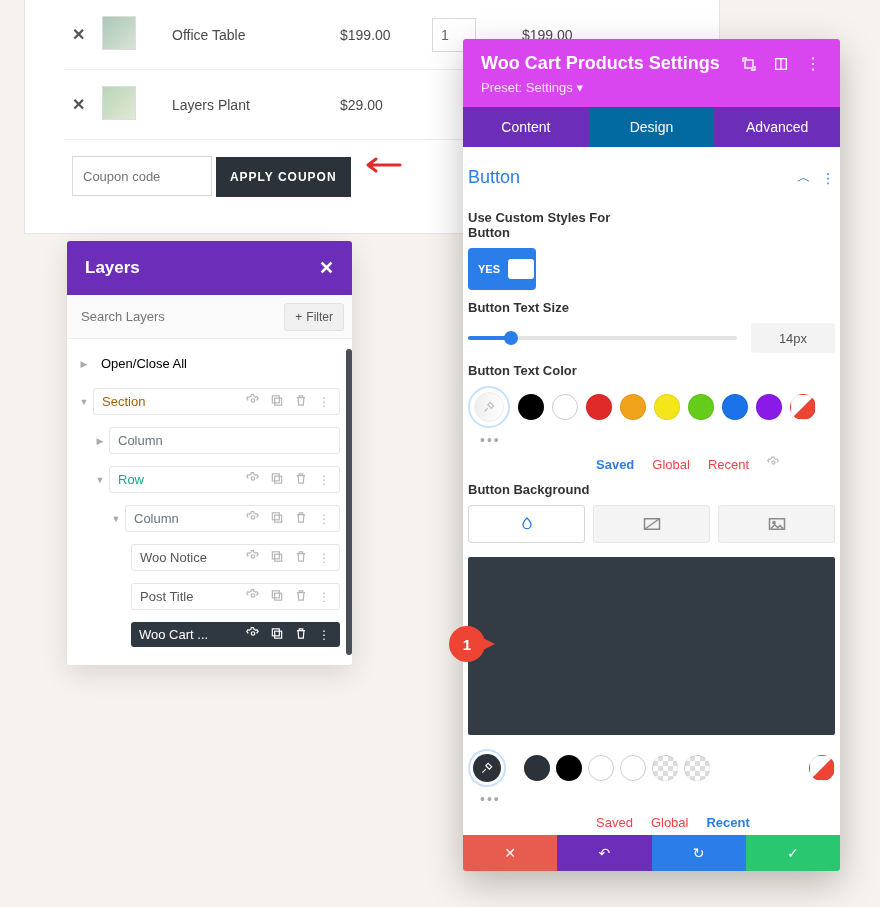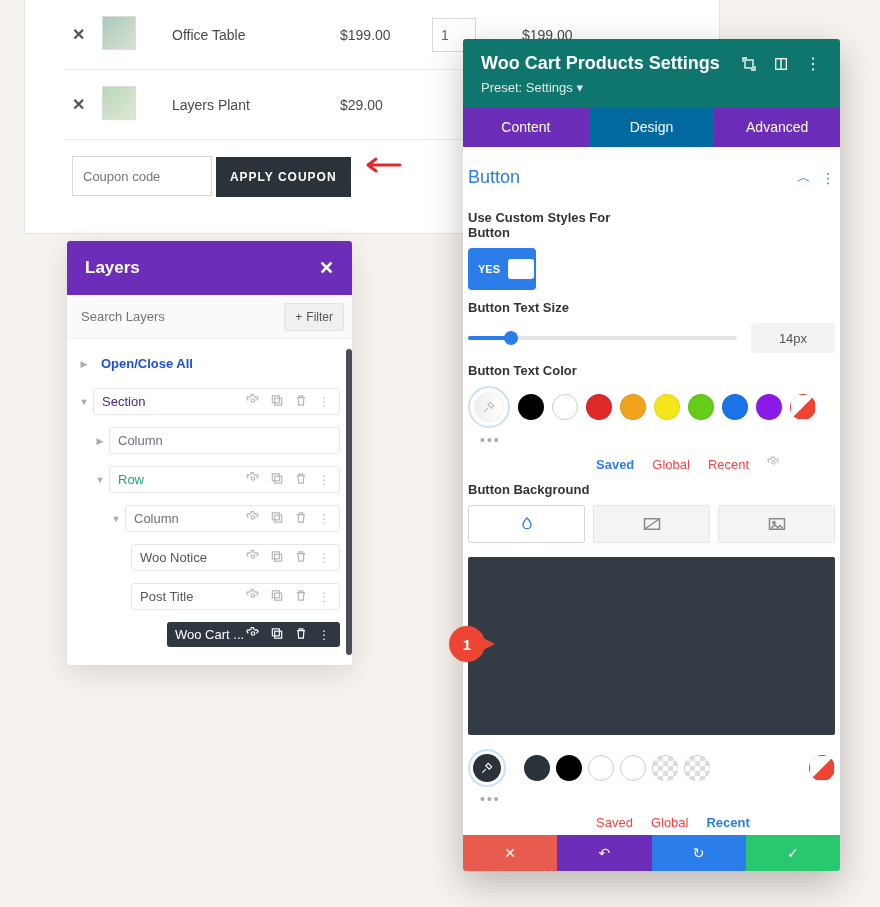--- a/index.html
+++ b/index.html
@@ -22,34 +22,34 @@
   .layers-header { background:#6c2eb9; color:#fff; height:54px; display:flex; align-items:center; justify-content:space-between; padding:0 18px; font-size:17px; font-weight:600; }
   .layers-close { font-size:18px; cursor:pointer; }
   .layers-search-row { display:flex; align-items:center; padding:6px 8px; background:#fafafa; border-bottom:1px solid #eee; }
   .layers-search { flex:1; border:none; background:transparent; padding:8px 6px; font-size:13px; color:#888; outline:none; }
   .filter-btn { background:#f0f0f0; border:1px solid #e2e2e2; border-radius:3px; padding:6px 10px; font-size:12px; color:#555; cursor:pointer; display:flex; align-items:center; gap:4px; }
   .layers-body { position:relative; padding:6px 0 12px 0; }
   .layers-body::after { content:""; position:absolute; right:0; top:10px; bottom:10px; width:6px; background:#4a4f57; border-radius:3px; }
   .tree-row { display:flex; align-items:center; font-size:13px; color:#6b7280; padding:6px 12px 6px 10px; cursor:pointer; position:relative; }
   .tree-row .caret { width:14px; text-align:center; color:#aaa; font-size:9px; margin-right:2px; }
   .tree-label { flex:1; padding:5px 8px; border-radius:3px; font-size:13px; }
-  .lvl0 .tree-label { color:#1d4ed8;font-weight:bold; }
+  .lvl0 .tree-label { color:#000000; }
   .pill { border:1px solid #e6e6e6; background:#fff; }
-  .section-color { color:#4c1d95; }
+  .section-color { color:#a16207; }
   .row-color { color:#1aa68a; }
   .column-color { color:#6b7280; }
   .module-color { color:#555; }
   .selected .tree-label { background:#2f3740; color:#fff; border-color:#2f3740; }
   .row-icons { position:absolute; right:22px; top:50%; transform:translateY(-50%); display:flex; gap:10px; color:#b5b5b5; font-size:12px; align-items:center; }
   .selected .row-icons { color:#fff; }
   .row-icons span { cursor:pointer; }
 
   
   .settings-panel { position:absolute; left:463px; top:39px; width:377px; background:#fff; box-shadow:0 12px 36px rgba(0,0,0,0.25); border-radius:3px; overflow:hidden; }
-  .settings-header { background:#0f766e; color:#fff; padding:14px 18px 12px; }
+  .settings-header { background:#d946ef; color:#fff; padding:14px 18px 12px; }
   .settings-title-row { display:flex; align-items:center; gap:14px; }
   .settings-title-row h3 { font-size:18px; font-weight:700; flex:1; }
   .hdr-icon { width:18px; height:18px; display:flex; align-items:center; justify-content:center; cursor:pointer; color:#fff; }
   .preset-row { font-size:13px; opacity:.85; margin-top:6px; cursor:pointer; }
   .tabs { display:flex; background:#6c2eb9; }
   .tab { flex:1; text-align:center; padding:12px 0; color:#fff; font-size:14px; cursor:pointer; }
   .tab.active { background:#0369a1; font-weight:500; }
   .panel-body { padding:14px 5px 10px; max-height:688px; position:relative; }
   .section-head { display:flex; align-items:center; justify-content:space-between; color:#2b7de9; font-size:18px; font-weight:400; padding:6px 0 12px; }
   .section-head .head-icons { display:flex; gap:10px; align-items:center; color:#2b7de9; font-size:14px; }
@@ -244,21 +244,21 @@
               <rect x="8" y="8" width="12" height="12"></rect>
               <rect x="4" y="4" width="12" height="12"></rect>
             </svg></span>
         <span><svg class="svg-i" viewBox="0 0 24 24" fill="none" stroke="currentColor" stroke-width="2">
               <path d="M5 7h14M9 7V4h6v3M7 7l1 13h8l1-13"></path>
             </svg></span>
         <span>⋮</span>
       </span>
     </div>
 
-    <div class="tree-row selected" style="padding-left:100px;">
+    <div class="tree-row selected" style="padding-left:64px;">
       <span class="tree-label module-color" style="background:#2f3740;color:#fff;">Woo Cart ...</span>
       <span class="row-icons">
         <span><svg class="svg-i" viewBox="0 0 24 24" fill="none" stroke="currentColor" stroke-width="2">
               <circle cx="12" cy="12" r="3"></circle>
               <path d="M19 12a7 7 0 0 0-.2-1.7l2-1.5-2-3.4-2.3 1a7 7 0 0 0-3-1.7L13 2h-4l-.5 2.7a7 7 0 0 0-3 1.7l-2.3-1-2 3.4 2 1.5A7 7 0 0 0 3 12"></path>
             </svg></span>
         <span><svg class="svg-i" viewBox="0 0 24 24" fill="none" stroke="currentColor" stroke-width="2">
               <rect x="8" y="8" width="12" height="12"></rect>
               <rect x="4" y="4" width="12" height="12"></rect>
             </svg></span>

